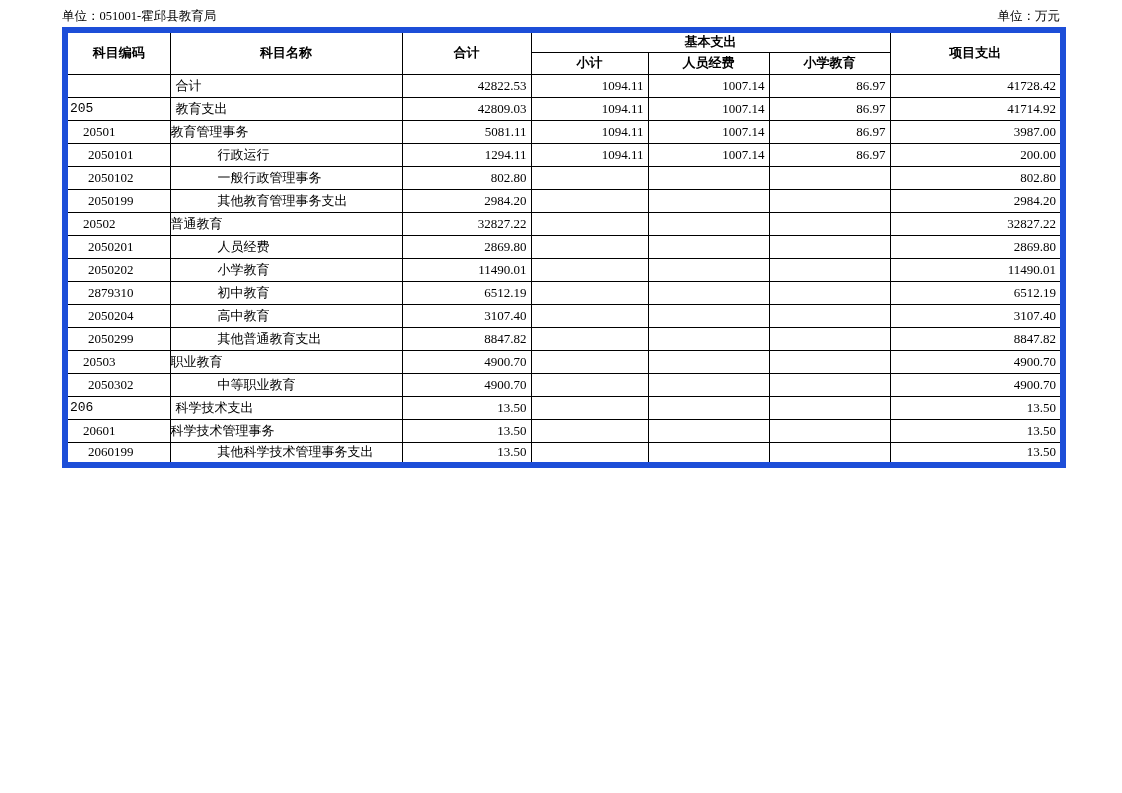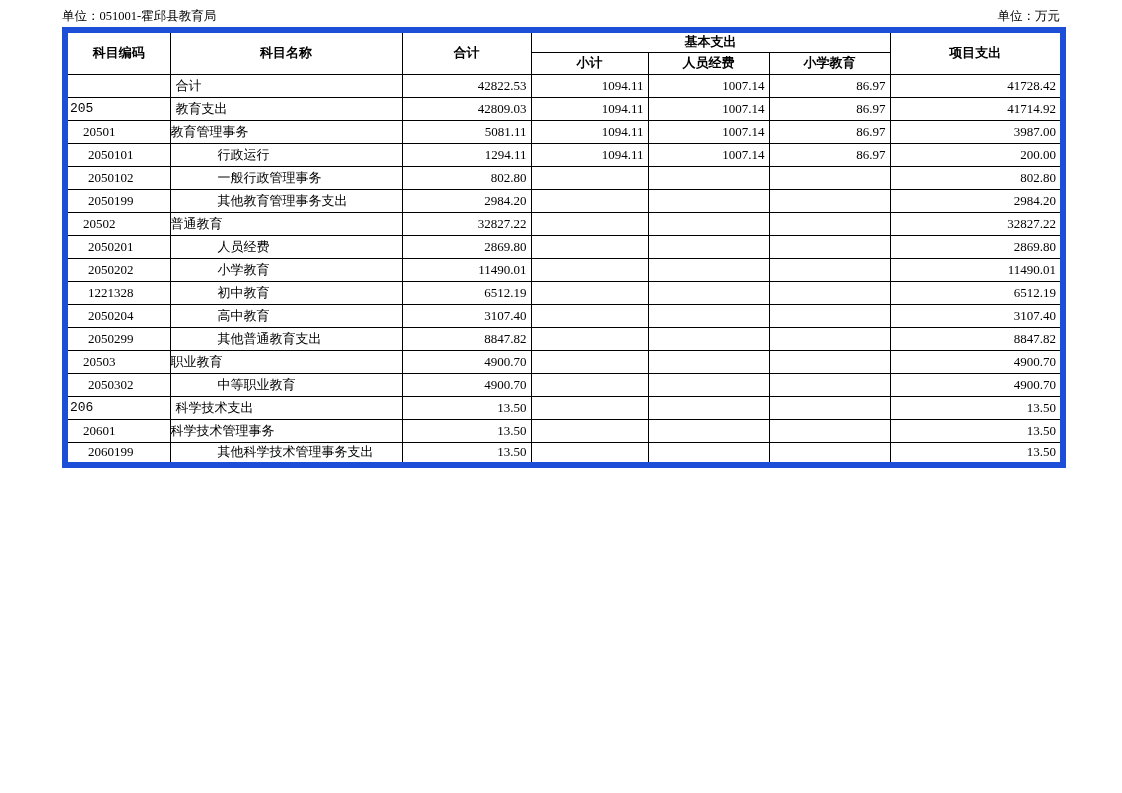--- a/index.html
+++ b/index.html
@@ -180,21 +180,21 @@
         <tr>
           <td class="code indent-c2">2050202</td>
           <td class="name indent-n2">小学教育</td>
           <td class="num">11490.01</td>
           <td class="num"></td>
           <td class="num"></td>
           <td class="num"></td>
           <td class="num">11490.01</td>
         </tr>
         <tr>
-          <td class="code indent-c2">1221328</td>
+          <td class="code indent-c2">2879310</td>
           <td class="name indent-n2">初中教育</td>
           <td class="num">6512.19</td>
           <td class="num"></td>
           <td class="num"></td>
           <td class="num"></td>
           <td class="num">6512.19</td>
         </tr>
         <tr>
           <td class="code indent-c2">2050204</td>
           <td class="name indent-n2">高中教育</td>

